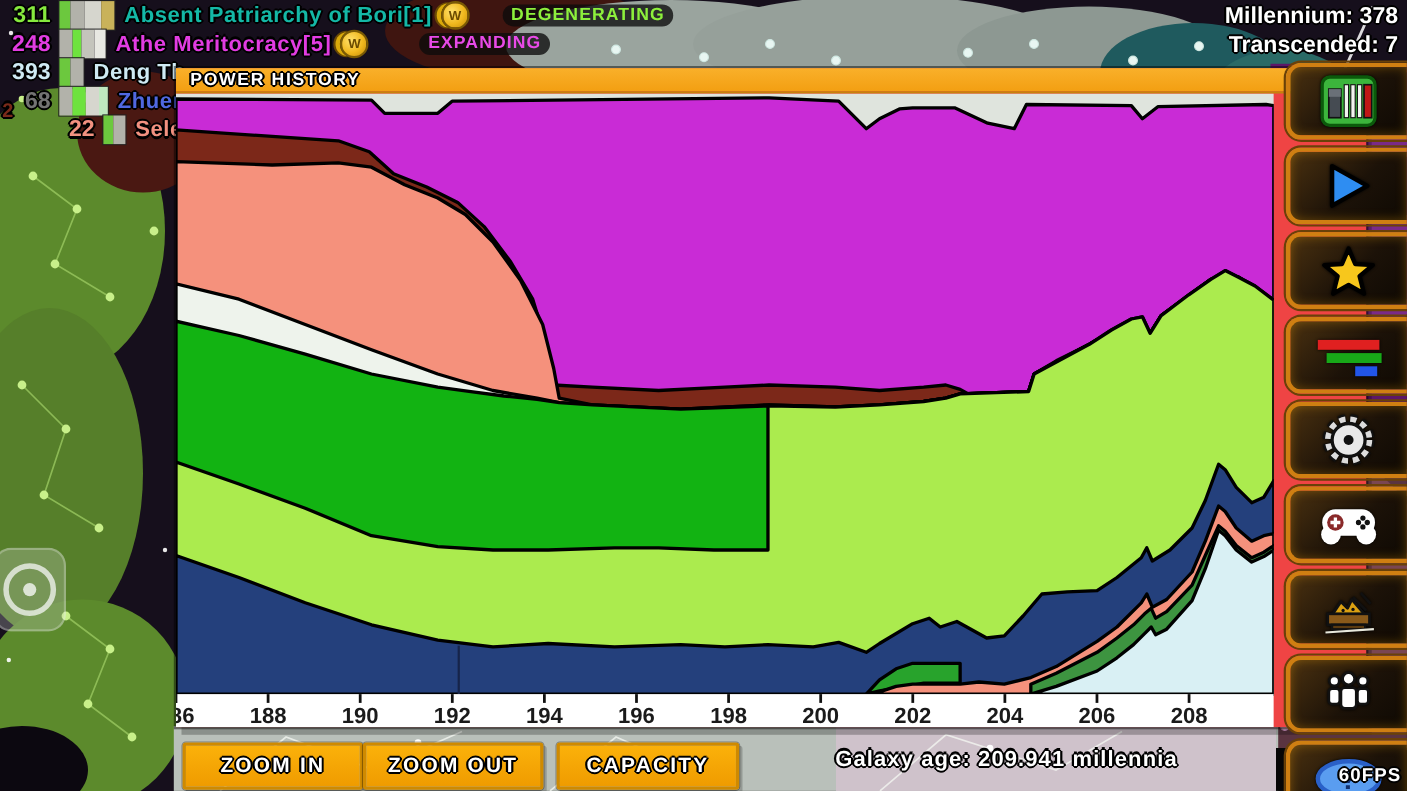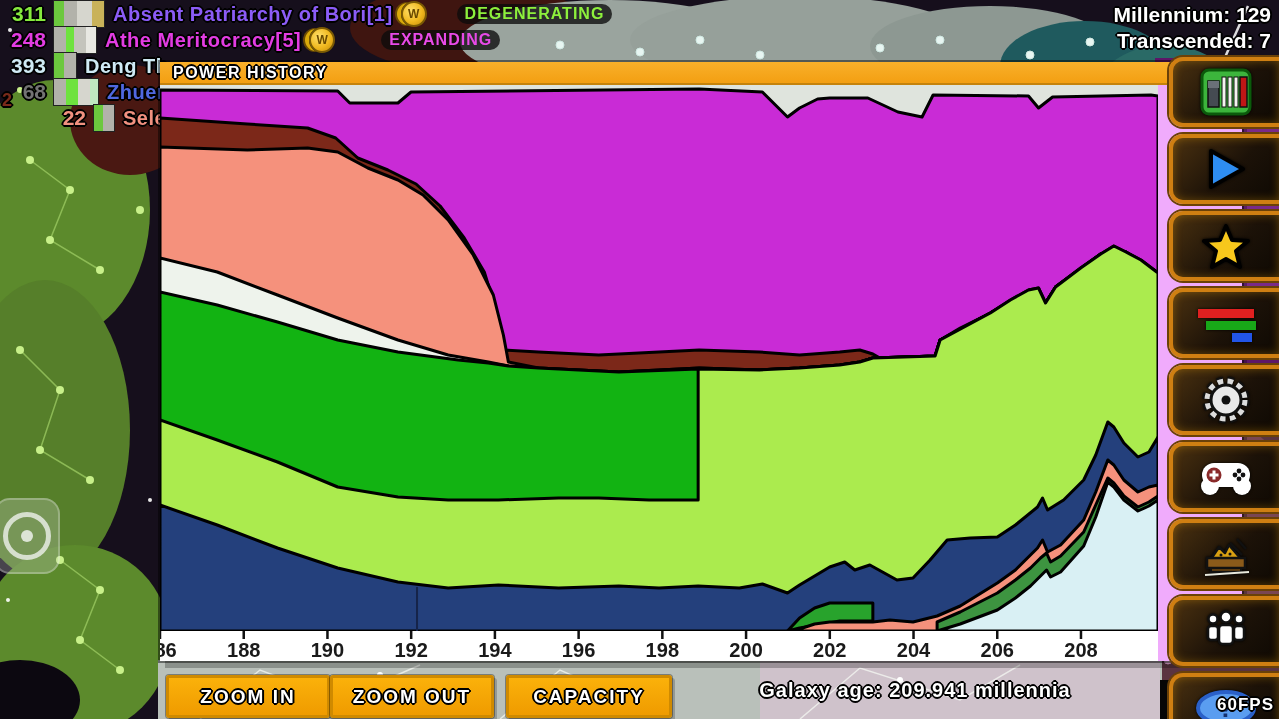--- a/index.html
+++ b/index.html
@@ -22,21 +22,21 @@
     background:radial-gradient(circle at 35% 35%,#ffe06a,#f0b81e 55%,#c08a08);
     border:2px solid #7a5a04;color:#6a4a00;font-size:12px;
     box-shadow:-6px 0 0 -2px #d9a90a,-7px 0 0 -1px #6a4a04;}
   .fstatus{display:inline-block;padding:1px 8px;font-size:16px;letter-spacing:1px;
     background:rgba(12,12,12,0.78);border-radius:10px;}
   #stray-counter{position:absolute;left:2px;top:90px;z-index:2;color:#7a2a1a;font-size:18px;}
   
   #top-right{position:absolute;right:8px;top:2px;z-index:2;text-align:right;color:#fff;font-size:21px;line-height:26px;}
   
   #power-window{position:absolute;left:160px;top:62px;width:1082px;height:599px;z-index:3;
-    box-shadow:0 0 0 2px rgba(0,0,0,0.45),5px 7px 0 rgba(0,0,0,0.25);background:#f0abfc;}
+    box-shadow:0 0 0 2px rgba(0,0,0,0.45),5px 7px 0 rgba(0,0,0,0.25);background:#ef4444;}
   #power-titlebar{height:21px;background:linear-gradient(#f9b02a,#f39f12);
     border-bottom:2px solid #c5830b;display:flex;align-items:center;}
   #power-title{color:#fff;font-size:16px;letter-spacing:1.5px;padding-left:13px;}
   
   .obtn{position:absolute;top:675px;height:37px;z-index:4;display:flex;align-items:center;justify-content:center;
     background:linear-gradient(#fbb10a,#ef9b00);border:3px solid #cf8a00;border-radius:3px;
     box-shadow:0 0 0 1px rgba(0,0,0,0.35),3px 3px 0 rgba(0,0,0,0.2);
     color:#fff;font-size:19px;letter-spacing:2px;cursor:pointer;}
   #galaxy-age{position:absolute;left:735px;top:679px;width:360px;z-index:4;text-align:center;
     color:#fff;font-size:20px;letter-spacing:1px;}
@@ -150,21 +150,21 @@
 
 <div id="faction-list">
       <div class="frow" style="top: 1px;">
         <span class="fpower outl" style="color: rgb(134, 233, 62);">311</span>
         <span class="fbar">
           <span style="width: 10px; background: rgb(108, 200, 62);"></span>
           <span style="width: 13px; background: rgb(178, 178, 170);"></span>
           <span style="width: 15px; background: rgb(214, 214, 206);"></span>
           <span style="width: 12px; background: rgb(201, 178, 90);"></span>
         </span>
-        <span class="fname outl" style="color: #8b5cf6;">Absent Patriarchy of Bori[1]</span>
+        <span class="fname outl" style="color: #14b8a6;">Absent Patriarchy of Bori[1]</span>
         <span class="fcoin">W</span>
         <span class="fstatus" style="color: rgb(141, 240, 60); margin-left: 30px;">DEGENERATING</span>
       </div>
       <div class="frow" style="top: 27px;">
         <span class="fpower outl" style="color: rgb(226, 60, 226);">248</span>
         <span class="fbar">
           <span style="width: 12px; background: rgb(178, 178, 170);"></span>
           <span style="width: 8px; background: rgb(110, 226, 62);"></span>
           <span style="width: 12px; background: rgb(196, 196, 188);"></span>
           <span style="width: 10px; background: rgb(232, 232, 226);"></span>
@@ -196,21 +196,21 @@
         <span class="fbar">
           <span style="width: 9px; background: rgb(108, 200, 62);"></span>
           <span style="width: 11px; background: rgb(178, 178, 170);"></span>
         </span>
         <span class="fname outl" style="color: rgb(242, 145, 128);">Selecti</span>
       </div>
     </div>
 <div id="stray-counter" class="outl">2</div>
 
 <div id="top-right">
-  <div class="outl">Millennium: 129</div>
+  <div class="outl">Millennium: 378</div>
   <div class="outl">Transcended: 7</div>
 </div>
 
 <div id="spiral-widget">
   <div class="ring">
         <div class="dot"></div>
       </div>
 </div>
 
 <div id="power-window">

